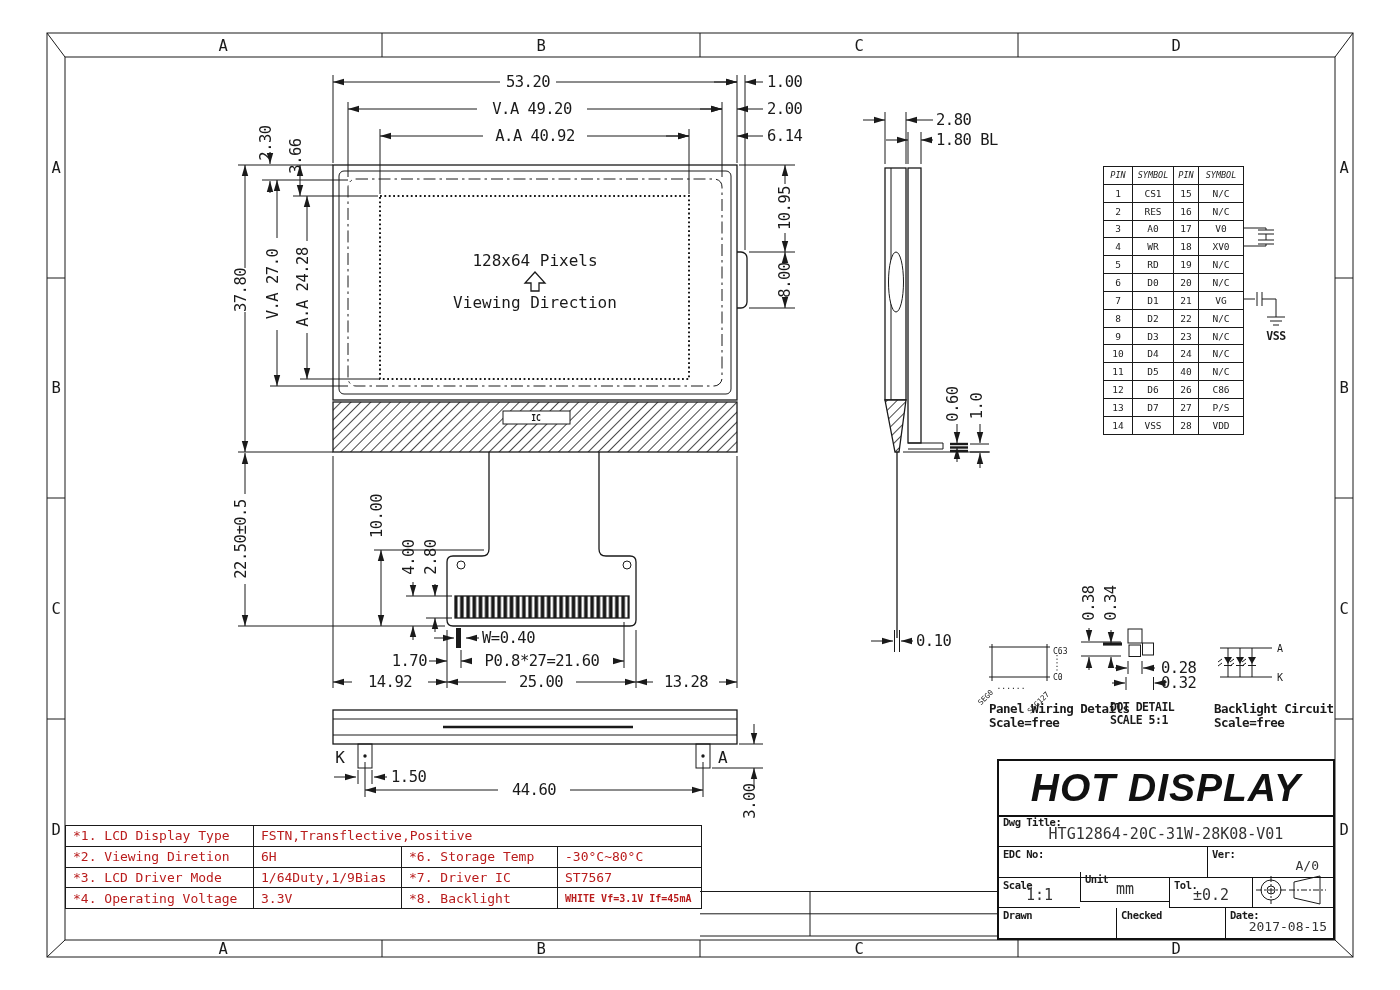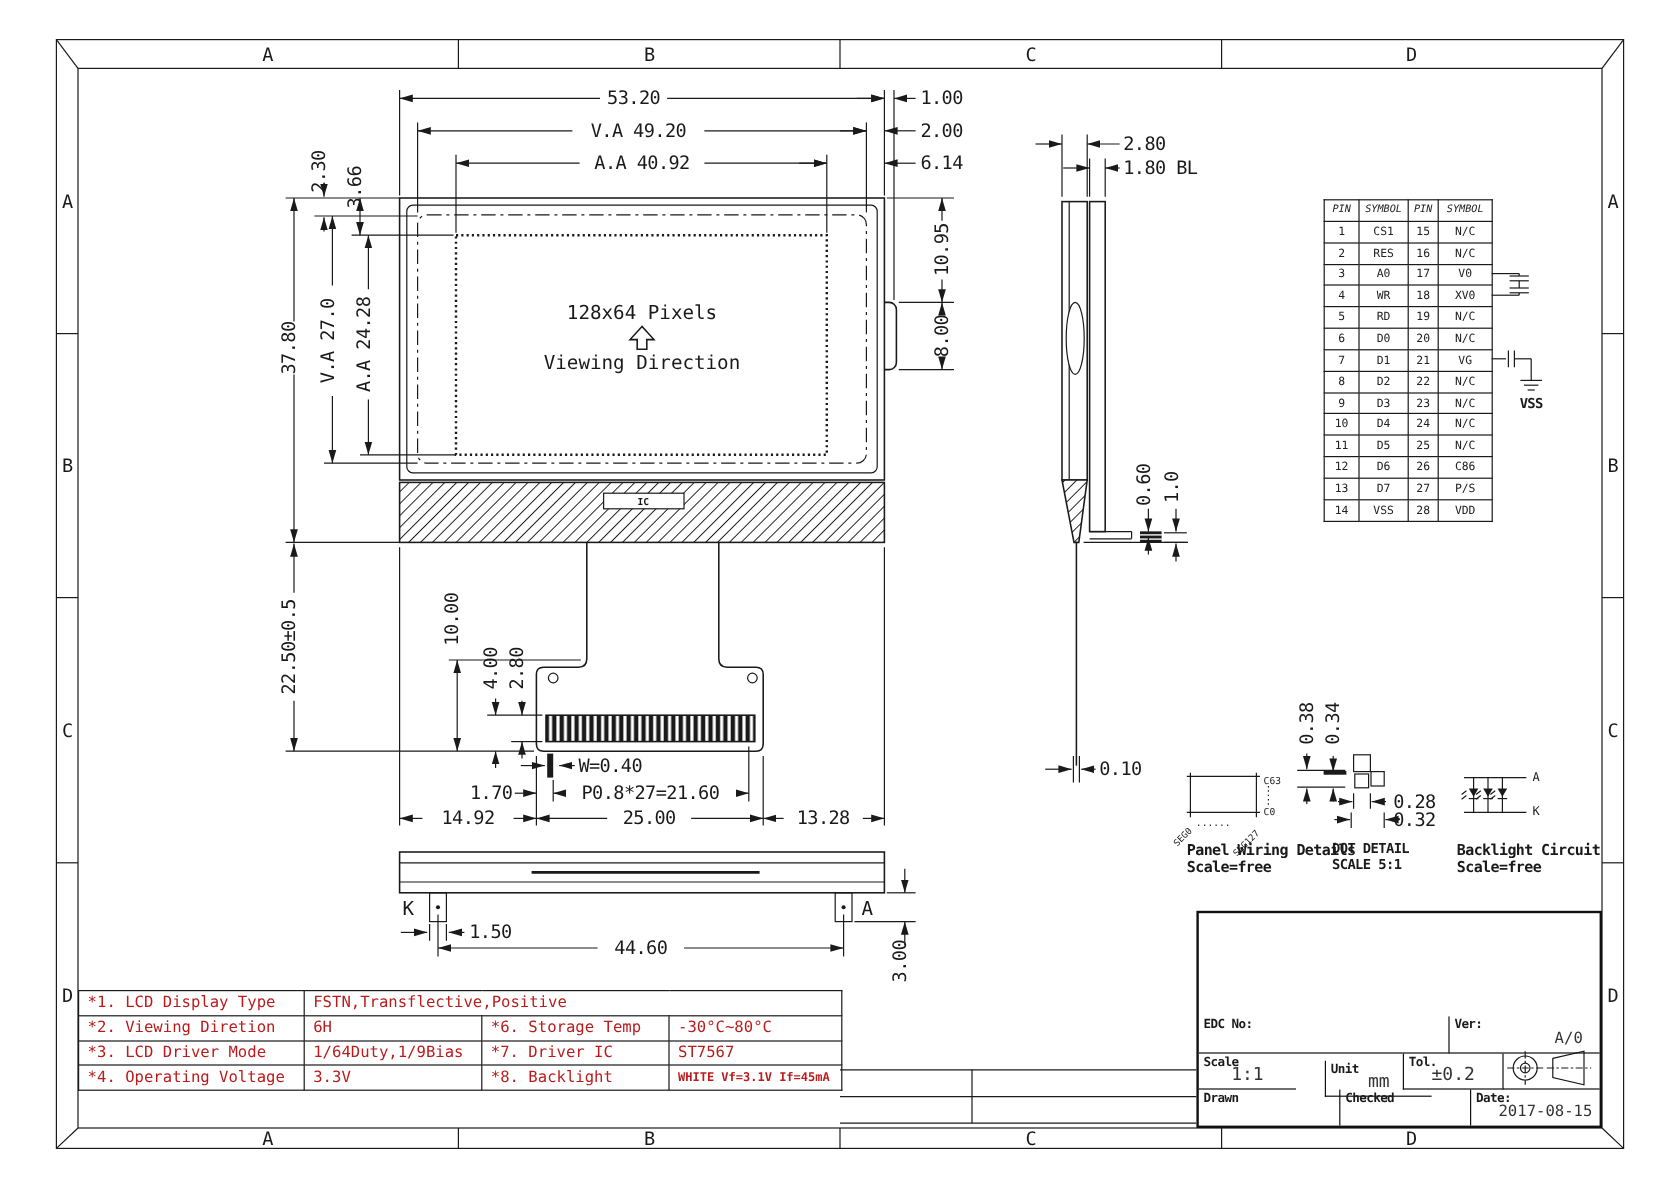--- a/index.html
+++ b/index.html
@@ -490,21 +490,21 @@
         </tr>
   <tr>
           <td>10</td>
           <td>D4</td>
           <td>24</td>
           <td>N/C</td>
         </tr>
   <tr>
           <td>11</td>
           <td>D5</td>
-          <td>25</td>
+          <td>40</td>
           <td>N/C</td>
         </tr>
   <tr>
           <td>12</td>
           <td>D6</td>
           <td>26</td>
           <td>C86</td>
         </tr>
   <tr>
           <td>13</td>
@@ -548,32 +548,37 @@
   <tr>
     <td>*4. Operating Voltage</td>
     <td>3.3V</td>
     <td>*8. Backlight</td>
     <td class="sm">WHITE Vf=3.1V If=45mA</td>
   </tr>
 </tbody>
     </table>
 
 <div class="tblock">
+  <div class="company">HOT DISPLAY</div>
+  <div class="tb-cell" style="left:0;top:54px;width:334px;height:32px;border-bottom:1.5px solid #111;">
+    <span class="tb-label">Dwg Title:</span>
+    <div class="val-c">HTG12864-20C-31W-28K08-V01</div>
+  </div>
   <div class="tb-cell" style="left:0;top:86px;width:208px;height:31px;border-bottom:1.5px solid #111;">
     <span class="tb-label">EDC No:</span>
   </div>
   <div class="tb-cell" style="left:208px;top:86px;width:126px;height:31px;border-bottom:1.5px solid #111;border-left:1.5px solid #111;padding-left:13px;">
     <span class="tb-label">Ver:</span>
     <div class="val-r">A/0</div>
   </div>
   <div class="tb-cell" style="left:0;top:117px;width:81px;height:30px;border-bottom:1.5px solid #111;">
     <span class="tb-label">Scale</span>
     <div class="val-c">1:1</div>
   </div>
-  <div class="tb-cell" style="left:81px;top:123px;width:89px;height:30px;border-bottom:1.5px solid #111;border-left:1.5px solid #111;margin-left:24px;">
+  <div class="tb-cell" style="left:81px;top:111px;width:89px;height:30px;border-bottom:1.5px solid #111;border-left:1.5px solid #111;">
     <span class="tb-label">Unit</span>
     <div class="val-c">mm</div>
   </div>
   <div class="tb-cell" style="left:170px;top:117px;width:83px;height:30px;border-bottom:1.5px solid #111;border-left:1.5px solid #111;">
     <span class="tb-label">Tol.</span>
     <div class="val-c">±0.2</div>
   </div>
   <div class="tb-cell" style="left:253px;top:117px;width:81px;height:30px;border-bottom:1.5px solid #111;border-left:1.5px solid #111;"></div>
   <div class="tb-cell" style="left:0;top:147px;width:111px;height:30px;">
     <span class="tb-label">Drawn</span>

